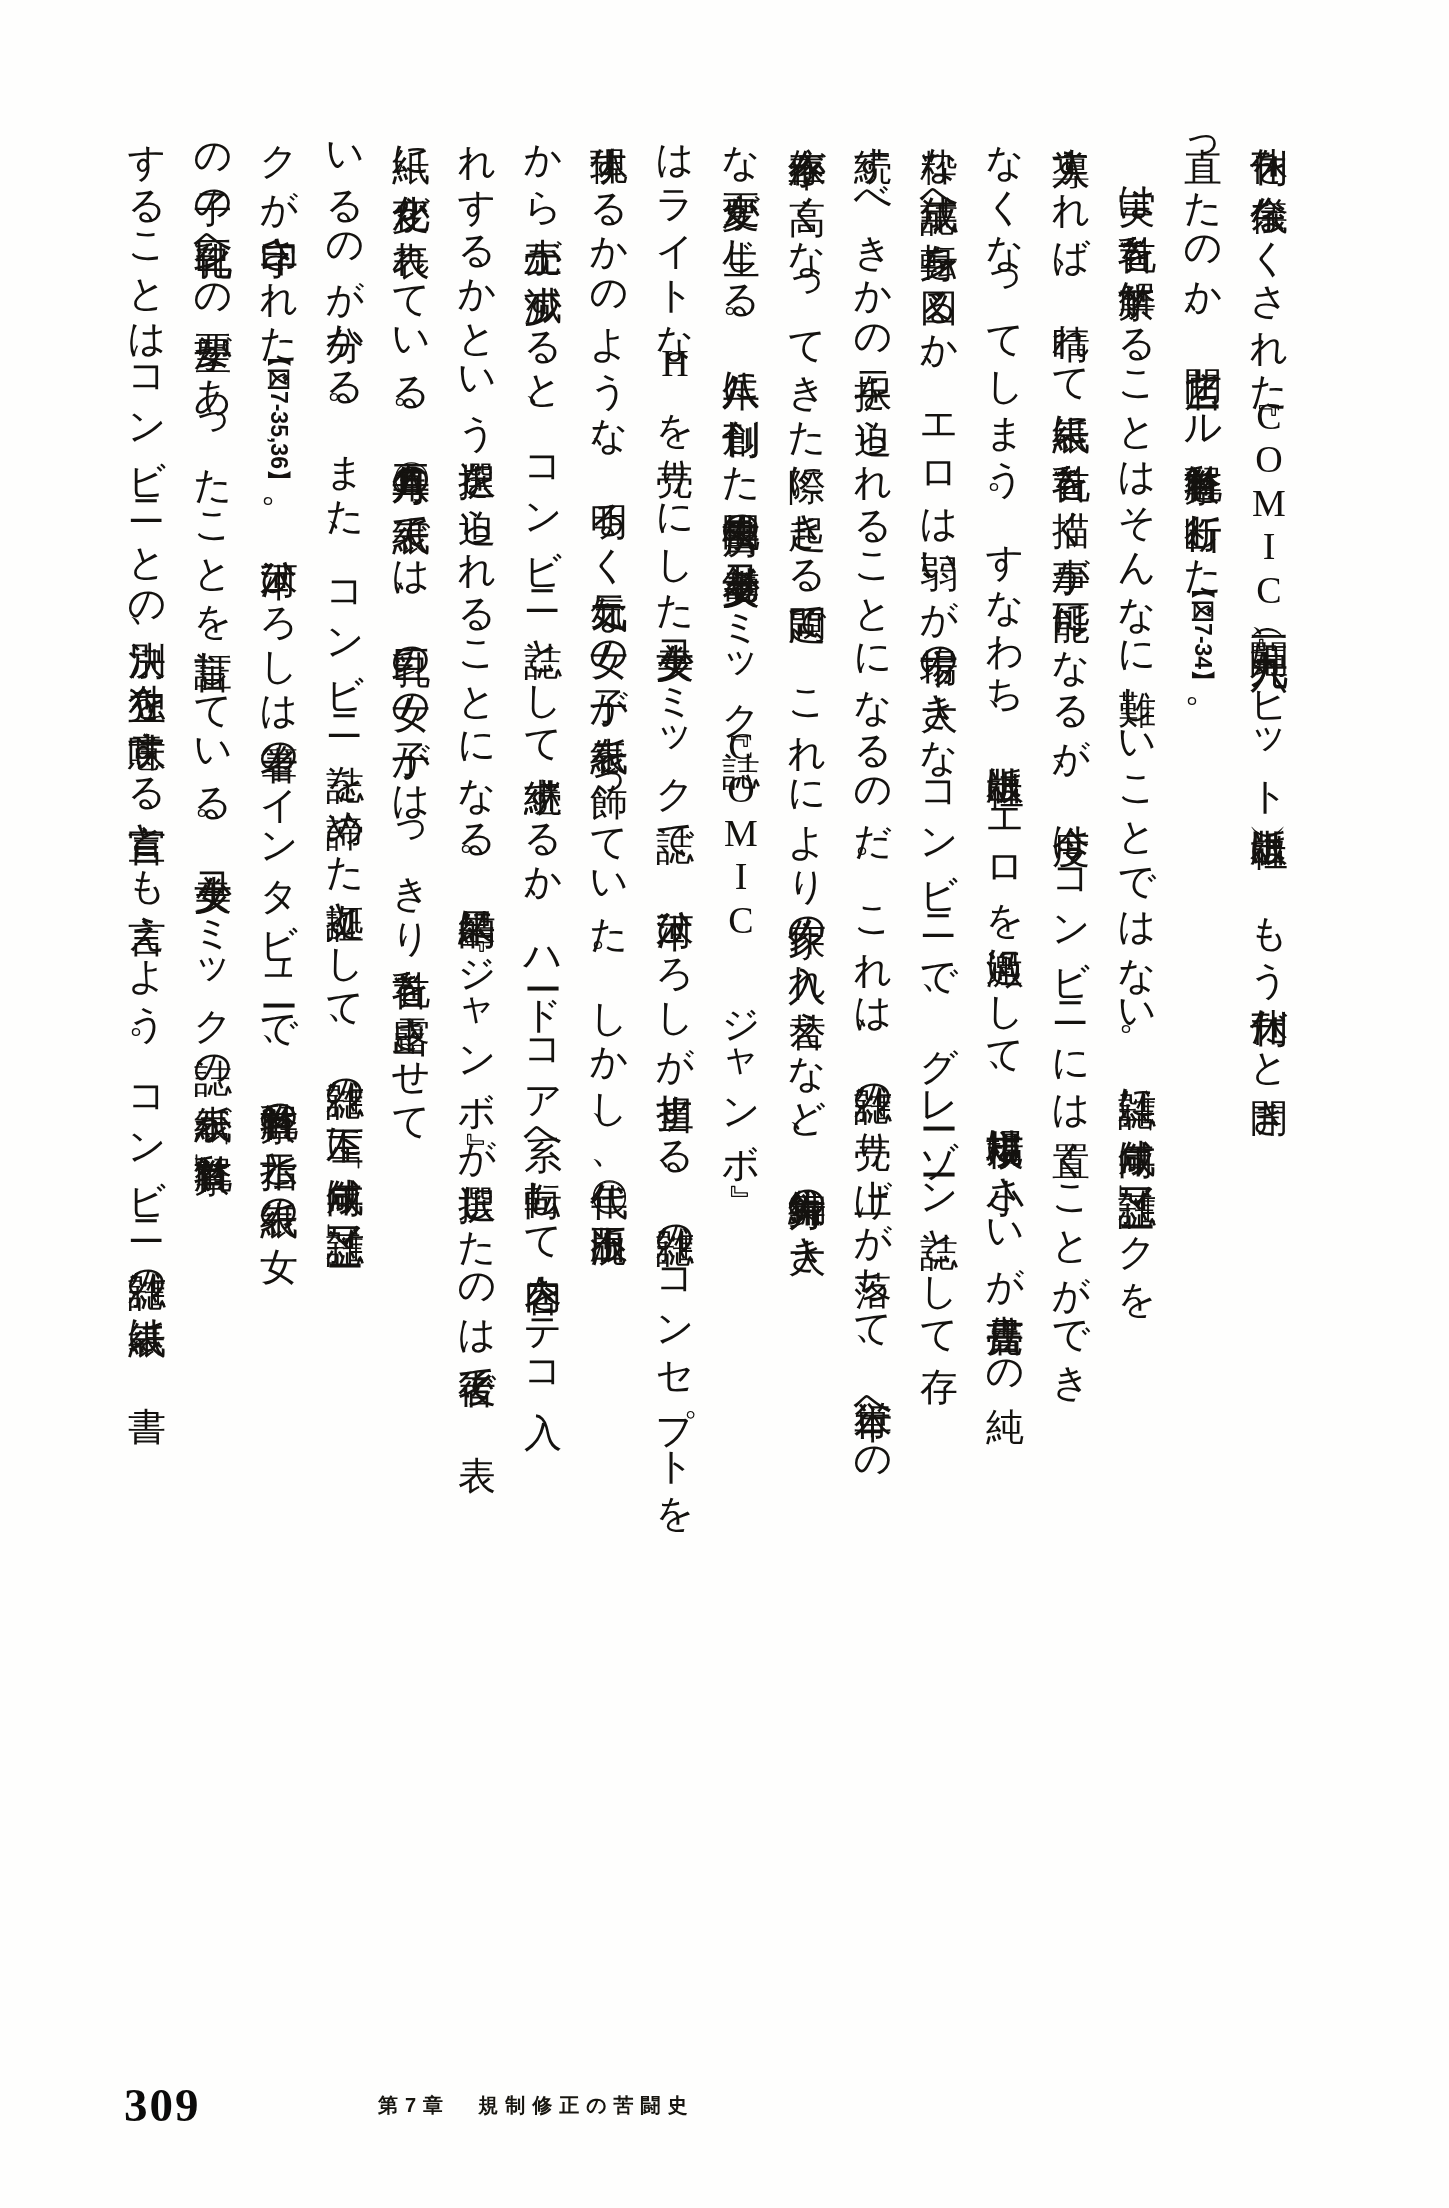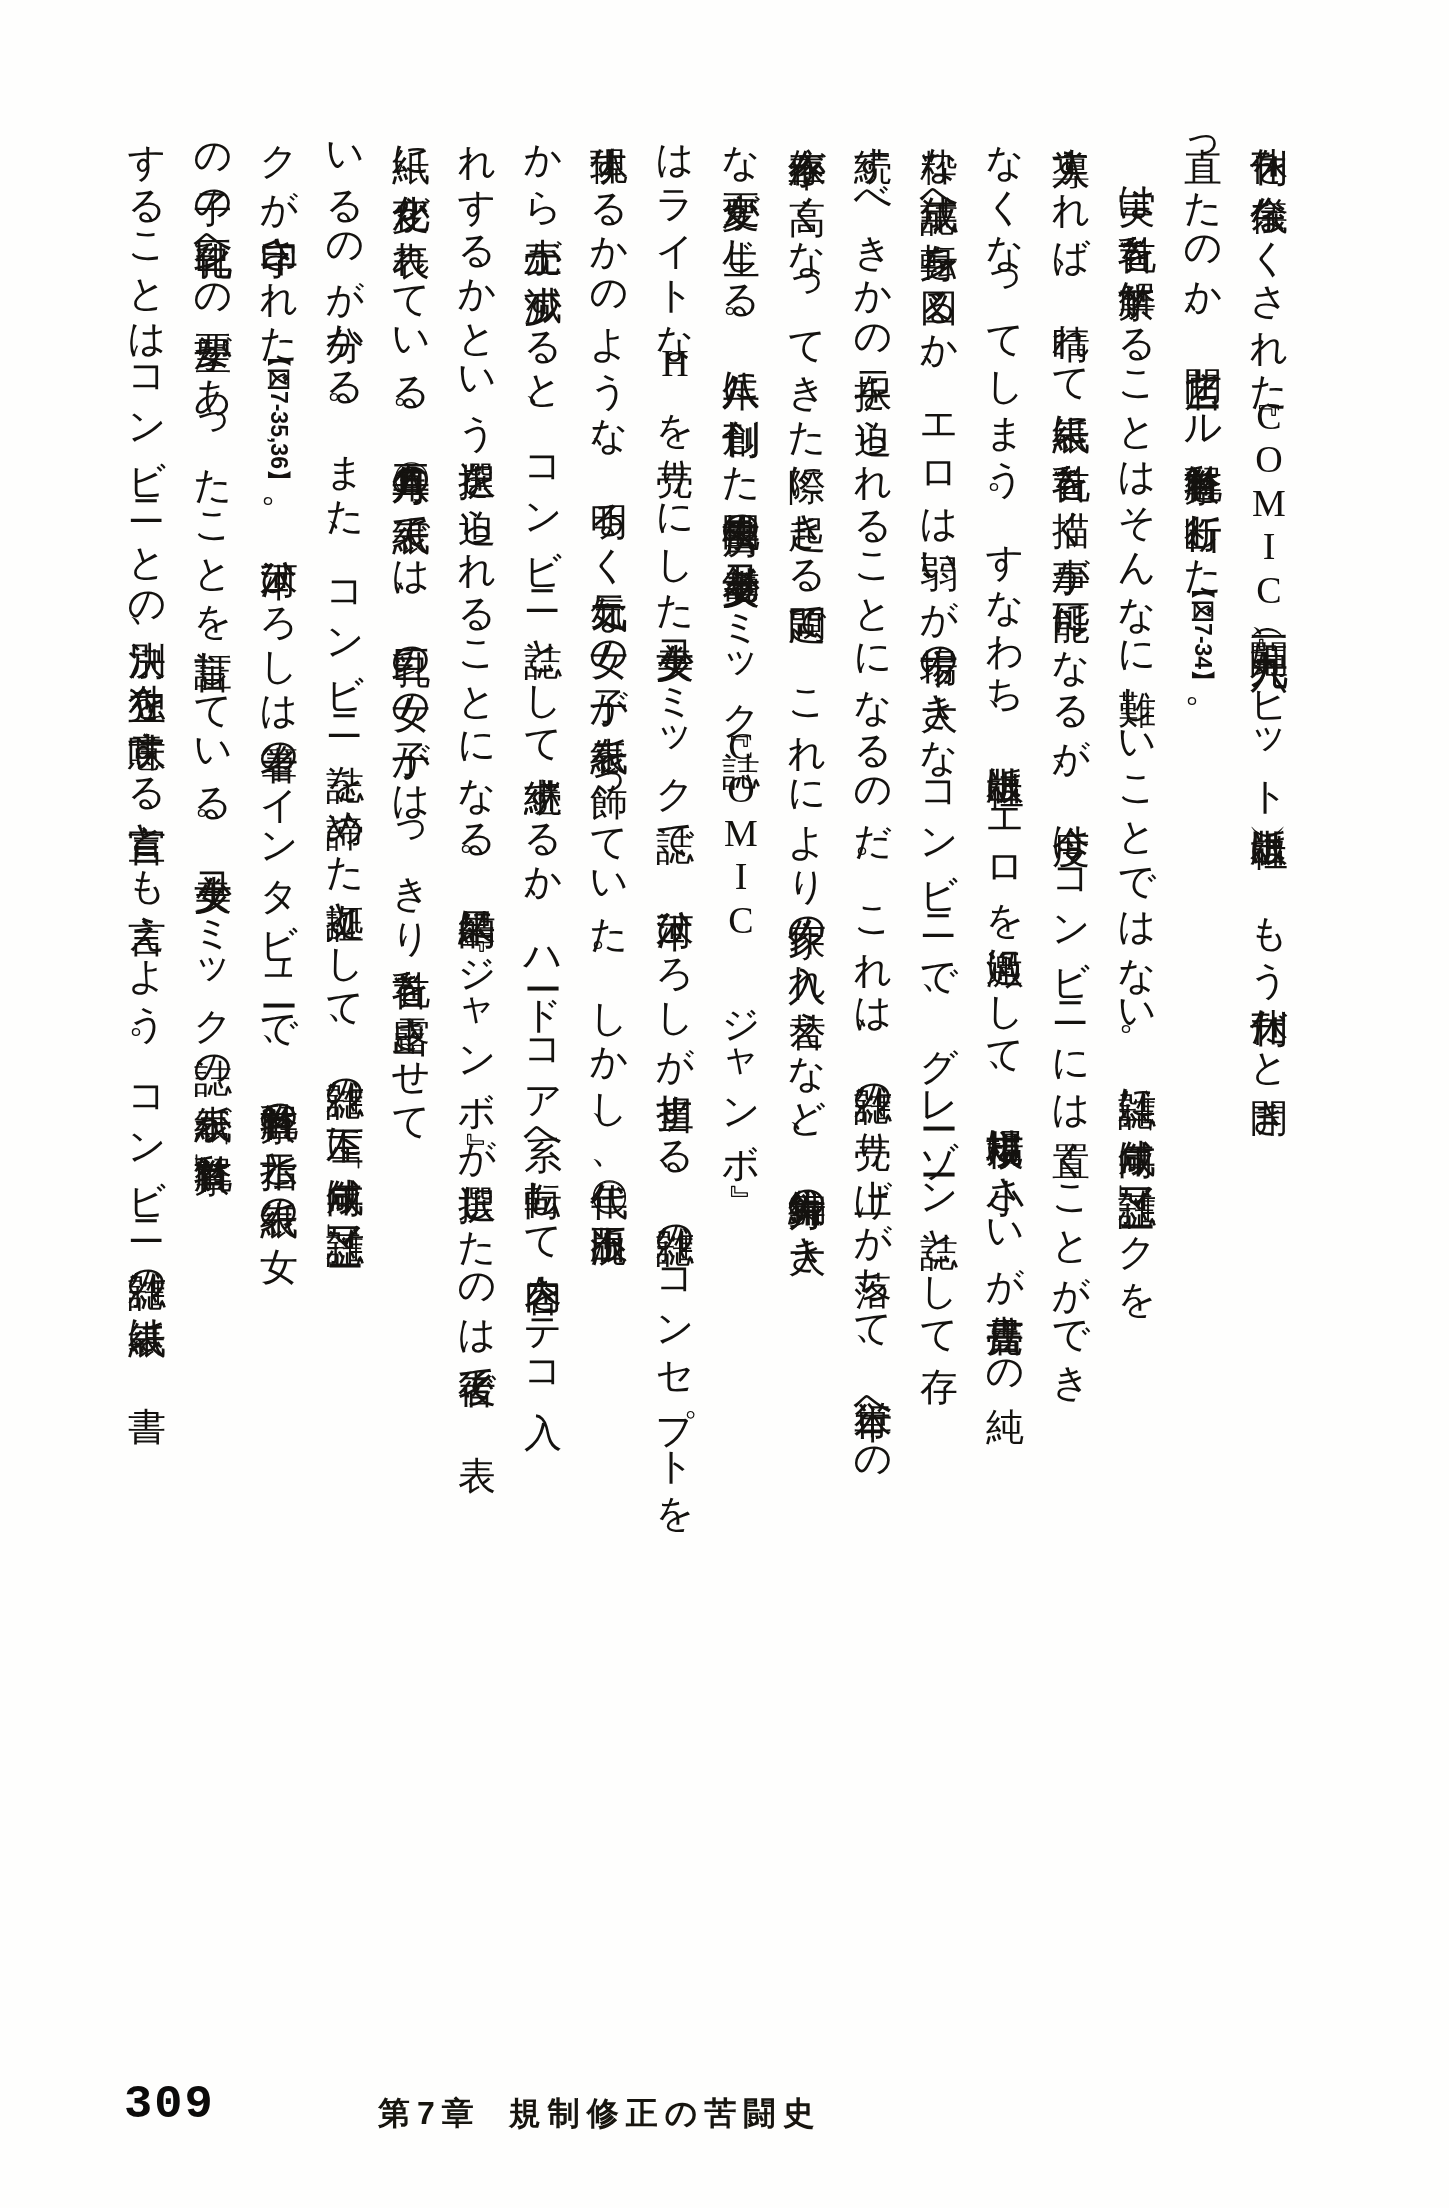--- a/index.html
+++ b/index.html
@@ -35,33 +35,33 @@
     text-orientation: sideways;
     font-family: "Liberation Sans", "DejaVu Sans", sans-serif;
     font-weight: 700;
     font-size: 23px;
     letter-spacing: 0;
   }
   .page-number {
     position: absolute;
     left: 124px;
     top: 2078px;
-    font-family: Liberation Mono, monospace;
+    font-family: Liberation Serif, serif;
     font-weight: 700;
     font-size: 47px;
     letter-spacing: 2px;
     color: #0c0b0a;
   }
   .footer {
     position: absolute;
     left: 378px;
     top: 2092px;
     font-family: "Liberation Sans", "DejaVu Sans", sans-serif;
     font-weight: 600;
-    font-size: 32px;
+    font-size: 20px;
     letter-spacing: 7px;
     color: #17150f;
     white-space: nowrap;
   }
   .footer .chapter { margin-right: 28px; }
 </style>
 </head>
 <body>
 
 <div class="page">

